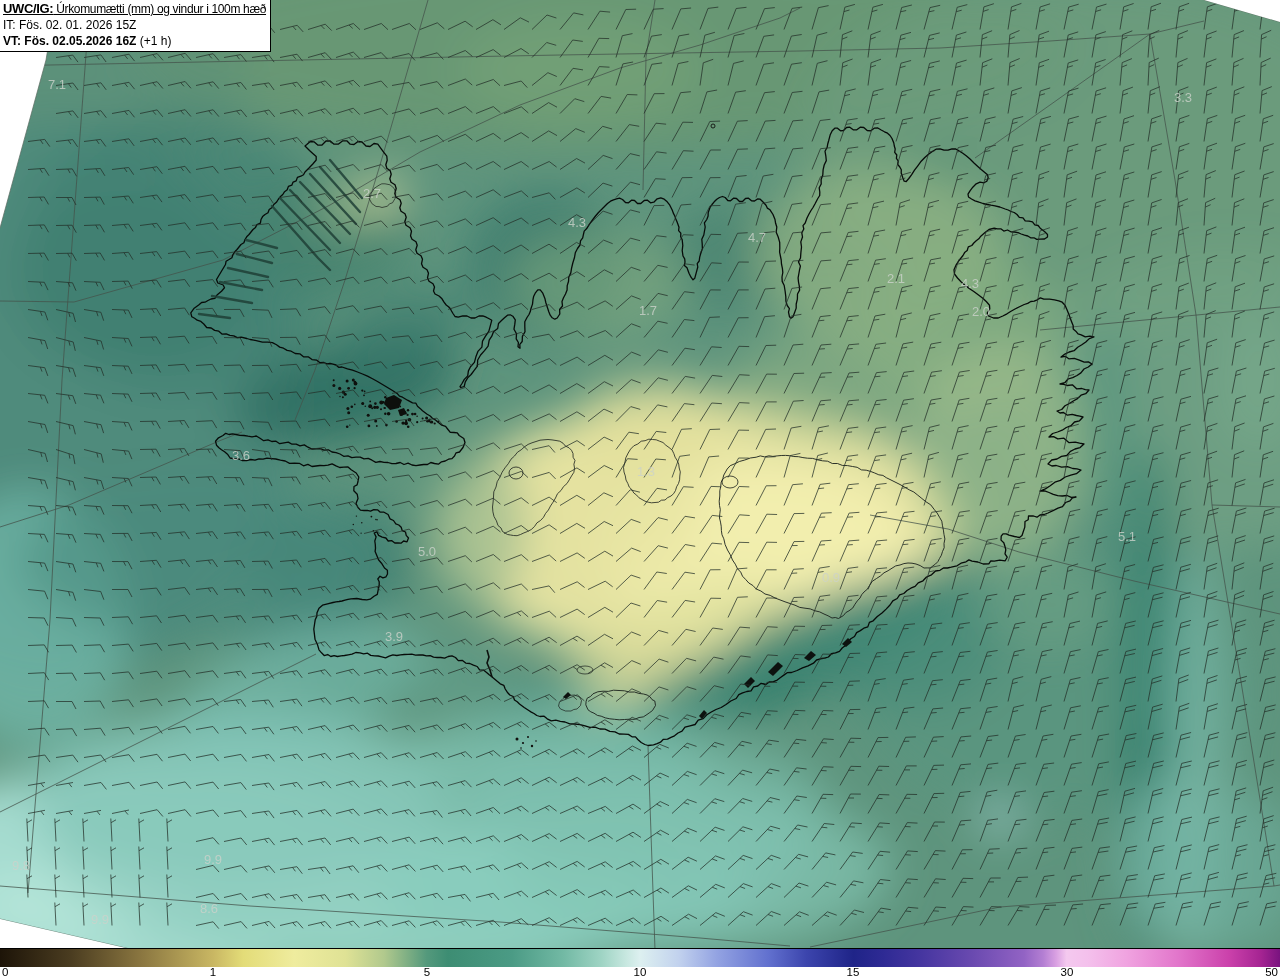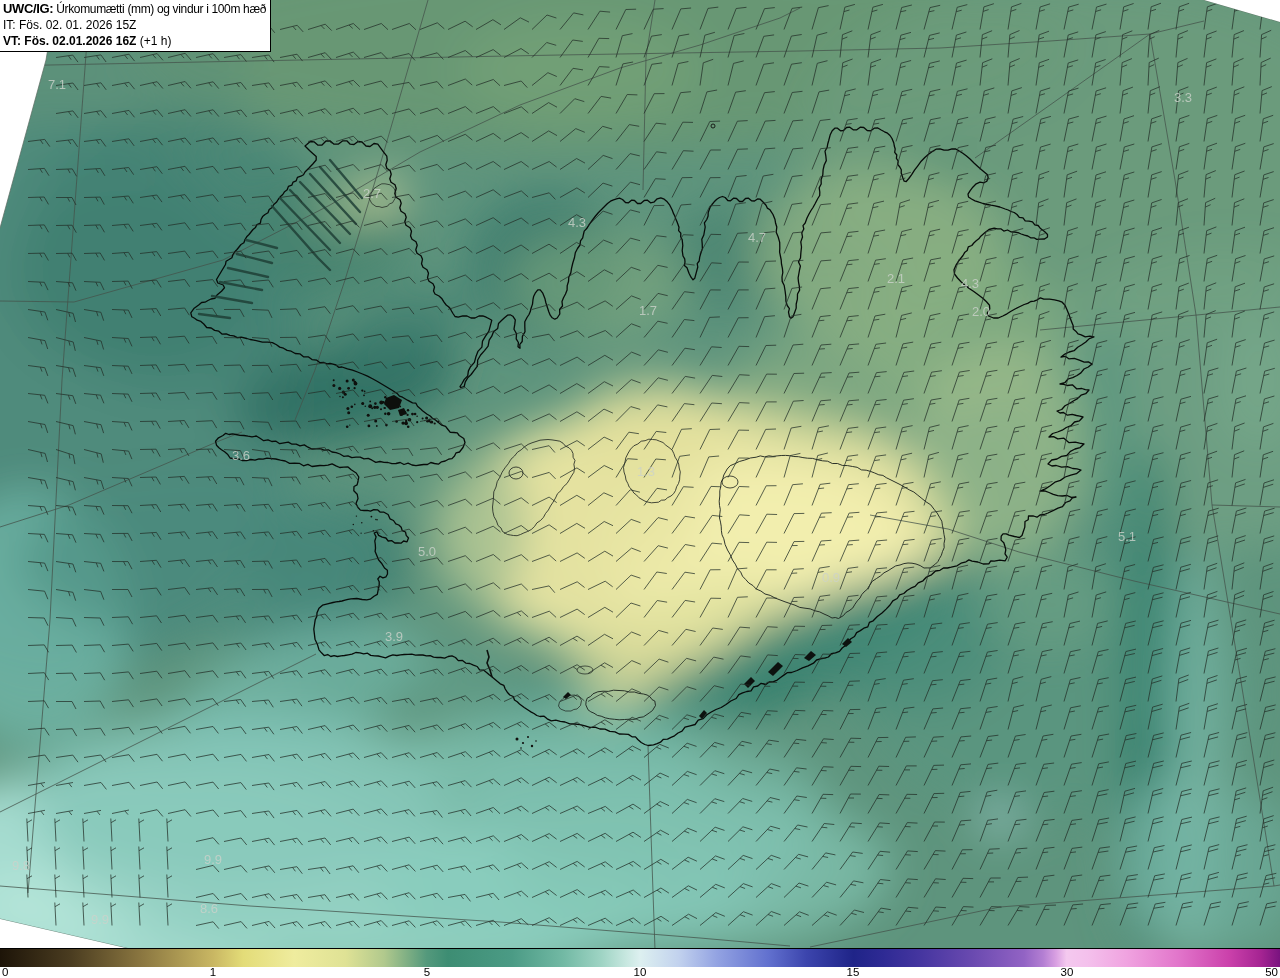--- a/index.html
+++ b/index.html
@@ -1,16 +1,16 @@
 <!DOCTYPE html>
 <html><head><meta charset="utf-8"><style>
 html,body{margin:0;padding:0;background:#fff;}
 #wrap{position:relative;width:1280px;height:978px;overflow:hidden;font-family:"Liberation Sans",sans-serif;}
 #titlebox{position:absolute;left:0;top:0;width:267px;background:#fff;border:1.2px solid #000;border-left:none;border-top:none;padding:1px 0 2px 3px;line-height:16px;font-size:12px;color:#000;white-space:nowrap;}
-#titlebox .l1{font-size:12px;letter-spacing:-0.35px;}
+#titlebox .l1{font-size:12px;letter-spacing:-0.35px;text-decoration:underline;}
 #titlebox .l1 b{font-size:13px;}
 </style></head>
 <body>
 <div id="wrap">
 <svg xmlns="http://www.w3.org/2000/svg" width="1280" height="978" viewBox="0 0 1280 978">
       <defs>
         <filter id="bl" x="-30%" y="-30%" width="160%" height="160%">
           <feGaussianBlur stdDeviation="22"></feGaussianBlur>
         </filter>
         <linearGradient id="cb" x1="0" y1="0" x2="1" y2="0">
@@ -1775,14 +1775,14 @@
         <text x="427" y="976" text-anchor="middle">5</text>
         <text x="640" y="976" text-anchor="middle">10</text>
         <text x="853" y="976" text-anchor="middle">15</text>
         <text x="1067" y="976" text-anchor="middle">30</text>
         <text x="1278" y="976" text-anchor="end">50</text>
       </g>
     </svg>
 <div id="titlebox">
 <div class="l1"><b>UWC/IG:</b> Úrkomumætti (mm) og vindur i 100m hæð</div>
 <div class="l2">IT: Fös. 02. 01. 2026 15Z</div>
-<div class="l3"><b>VT: Fös. 02.01.2026 16Z</b> (+1 h)</div>
+<div class="l3"><b>VT: Fös. 02.05.2026 16Z</b> (+1 h)</div>
 </div>
 </div>
 </body></html>

